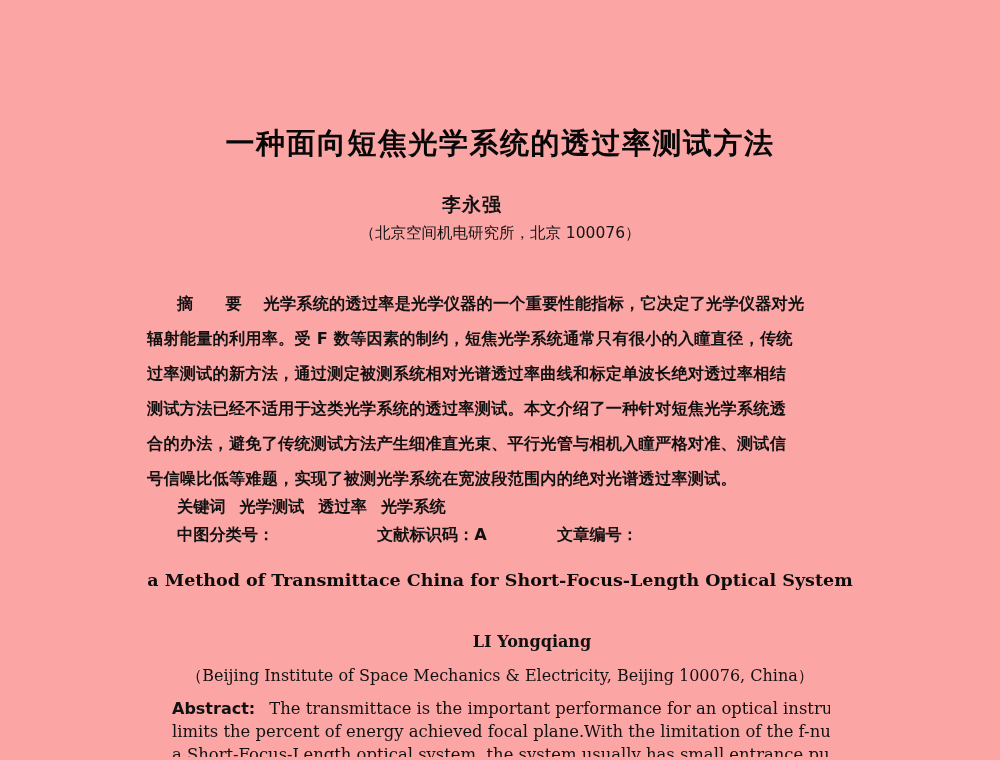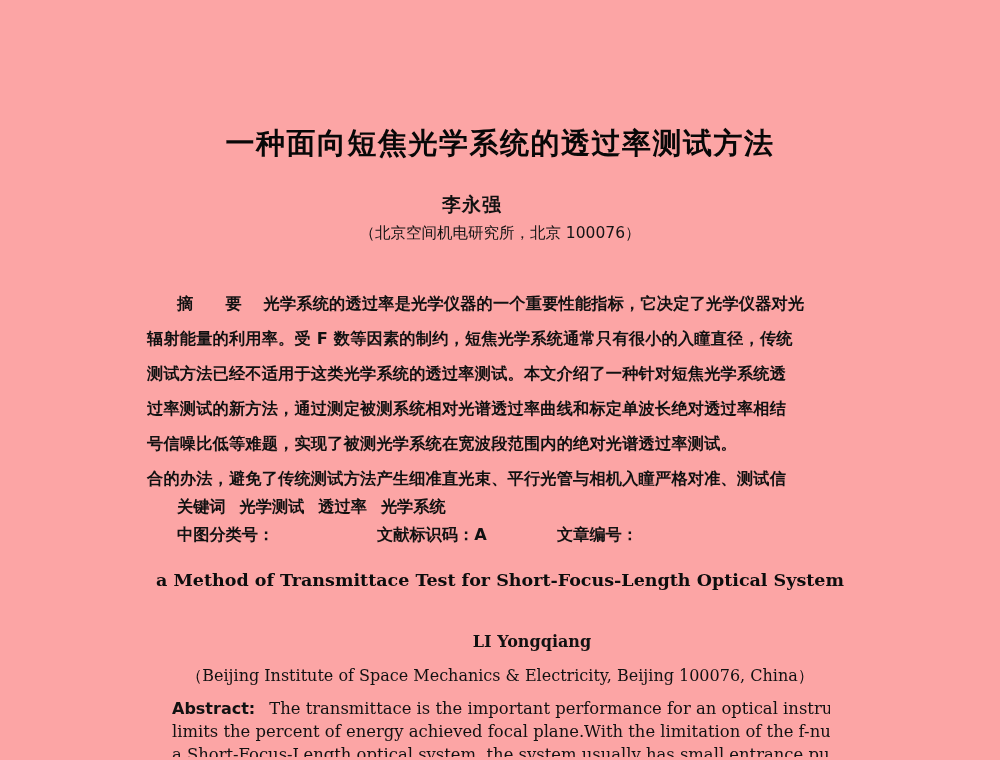--- a/index.html
+++ b/index.html
@@ -188,42 +188,42 @@
   <div class="cn-abstract">
     <div class="ab-line first">
       <span class="ab-lead">
         <span class="ab-lead-label">摘　要</span><span>光学系统的透过率是光学仪器的一个重要性能指标，它决定了光学仪器对光</span>
       </span>
     </div>
     <div class="ab-line">
       <span>辐射能量的利用率。受 F 数等因素的制约，短焦光学系统通常只有很小的入瞳直径，传统</span>
     </div>
     <div class="ab-line">
+      <span>过率测试的新方法，通过测定被测系统相对光谱透过率曲线和标定单波长绝对透过率相结</span>
+    </div>
+    <div class="ab-line">
       <span>测试方法已经不适用于这类光学系统的透过率测试。本文介绍了一种针对短焦光学系统透</span>
     </div>
     <div class="ab-line">
-      <span>过率测试的新方法，通过测定被测系统相对光谱透过率曲线和标定单波长绝对透过率相结</span>
+      <span>合的办法，避免了传统测试方法产生细准直光束、平行光管与相机入瞳严格对准、测试信</span>
     </div>
     <div class="ab-line">
       <span>号信噪比低等难题，实现了被测光学系统在宽波段范围内的绝对光谱透过率测试。</span>
-    </div>
-    <div class="ab-line">
-      <span>合的办法，避免了传统测试方法产生细准直光束、平行光管与相机入瞳严格对准、测试信</span>
     </div>
   </div>
 
   <div class="cn-keywords">
     <span class="kw-label">关键词</span><span class="kw-item">光学测试</span><span class="kw-item">透过率</span><span class="kw-item">光学系统</span>
   </div>
 
   <div class="cn-class">
     <span class="cls-a"><span>中图分类号：</span><span></span></span><span class="cls-b"><span>文献标识码：</span><span>A</span></span><span class="cls-c"><span>文章编号：</span><span></span></span>
   </div>
 
-  <div class="en-title">a Method of Transmittace Test for Short-Focus-Length Optical System</div>
+  <div class="en-title">a Method of Transmittace China for Short-Focus-Length Optical System</div>
 
   <div class="en-author">LI Yongqiang</div>
 
   <div class="en-affil">（Beijing Institute of Space Mechanics &amp; Electricity, Beijing 100076, China）</div>
 
   <div class="en-abstract">
     <div class="en-line">
       <span class="en-abs-label">Abstract:</span><span>The transmittace is the important performance for an optical instrument.It</span>
     </div>
     <div class="en-line">

